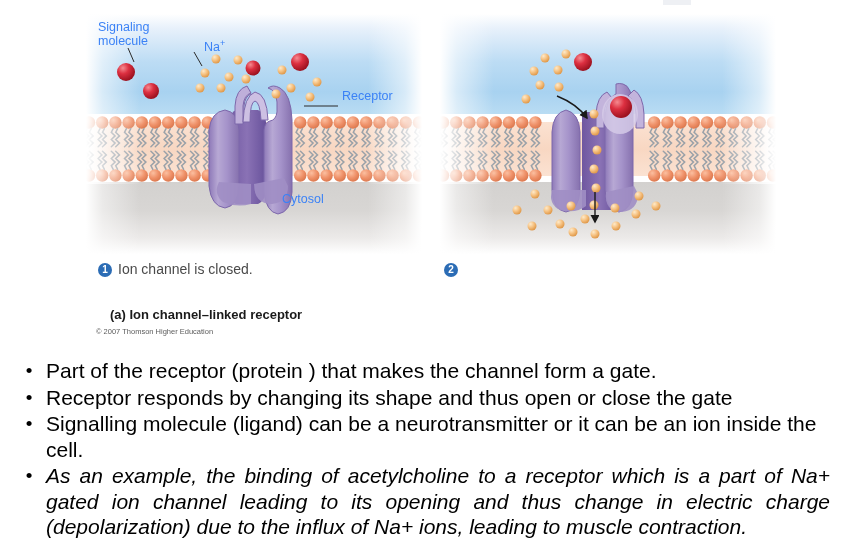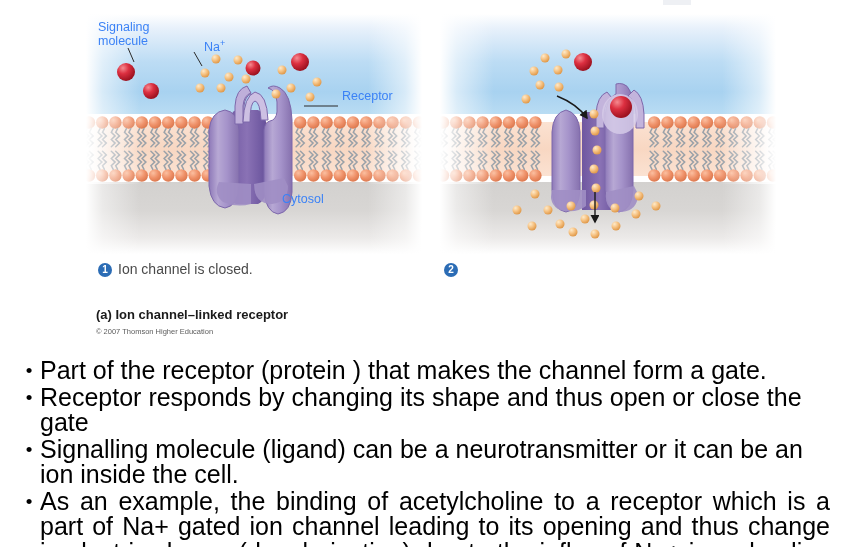--- a/index.html
+++ b/index.html
@@ -182,25 +182,26 @@
     flex: 0 0 auto;
     width: 22px;
     text-align: center;
     font-size: 19px;
     line-height: 25px;
     color: #000;
   }
   .bullet-body {
     flex: 1 1 auto;
     font-family: "Liberation Sans", sans-serif;
-    font-size: 25px;
+    font-size: 21px;
     line-height: 25.5px;
     color: #000;
-  }
-  .bullet-body.justify { text-align: justify; }
+    margin-left: 6px;
+  }
+  .bullet-body.justify { text-align: justify; font-style: italic; }
 </style>
 </head>
 <body>
 
 <div class="top-artifact"></div>
 
 <div class="figure">
 
   <div class="panel panel-a">
     <div class="ecf"></div>
@@ -613,21 +614,21 @@
 
   <div class="caption" style="left:12px; top:248px; width:300px;">
     <div class="step-badge">1</div>
     <div class="caption-text">Ion channel is closed.</div>
   </div>
 
   <div class="caption" style="left:358px; top:248px; width:290px;">
     <div class="step-badge">2</div>
   </div>
 
-  <div class="part-title" style="left:10px; top:293px;">(a) Ion channel–linked receptor</div>
+  <div class="part-title" style="left:24px; top:293px;">(a) Ion channel–linked receptor</div>
 
   <div class="copyright" style="left:10px; top:313px;">© 2007 Thomson Higher Education</div>
 </div>
 
 <div class="bullets">
   <div class="bullet-row">
     <div class="bullet-dot">•</div>
     <div class="bullet-body">Part of the receptor (protein ) that makes the channel form a gate.</div>
   </div>
   <div class="bullet-row">

